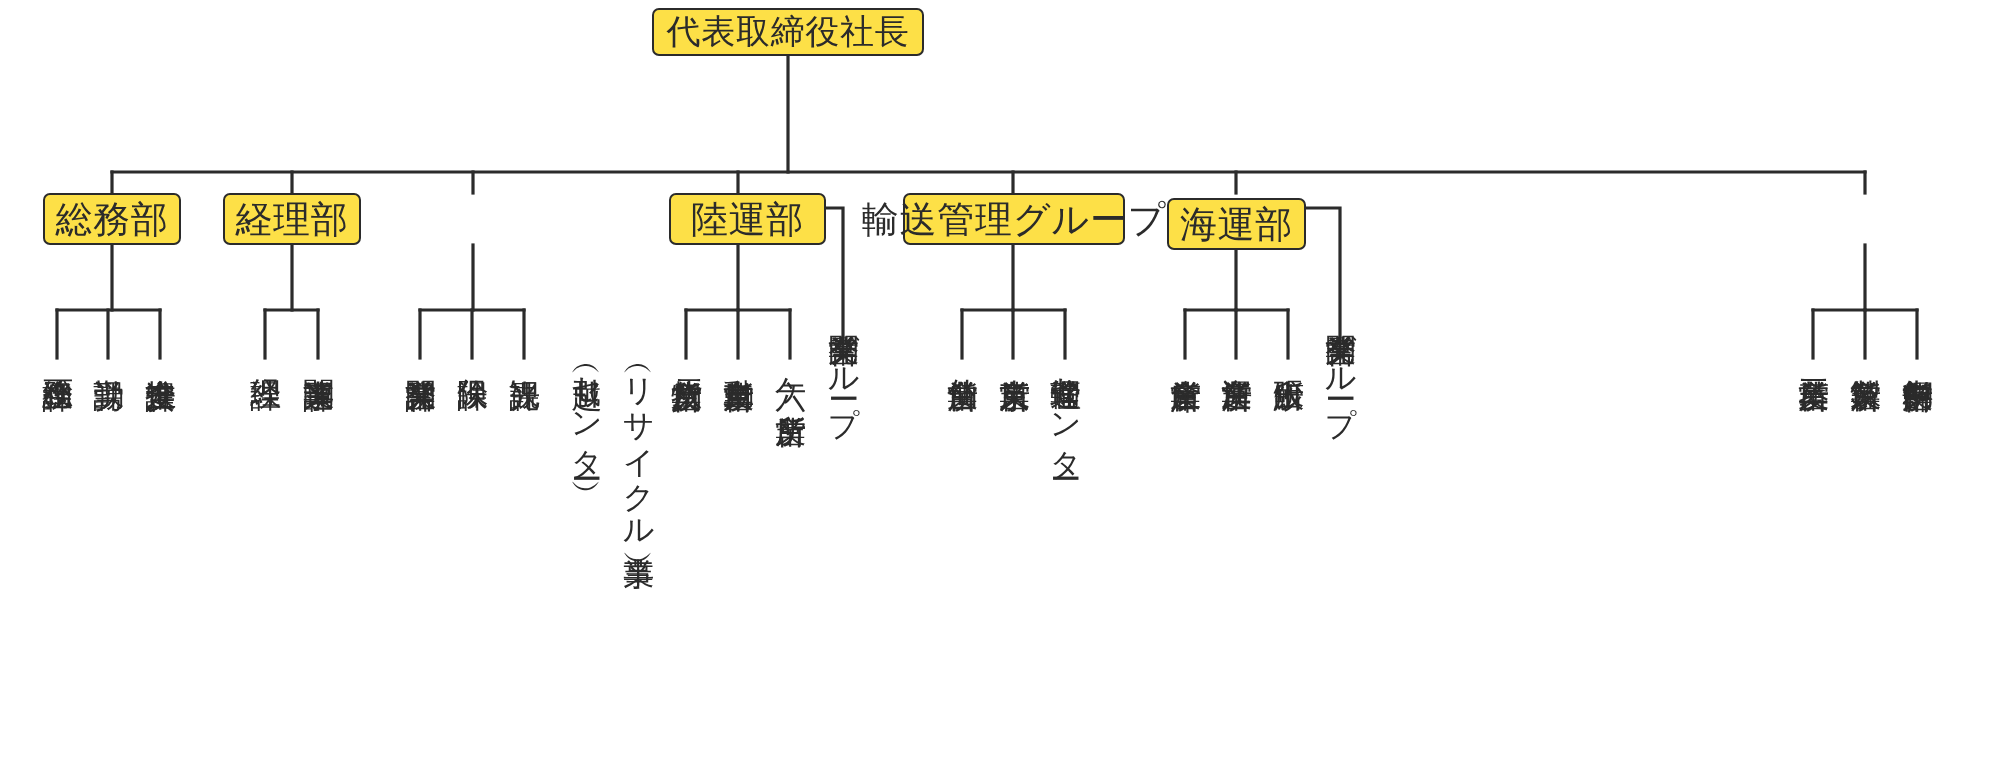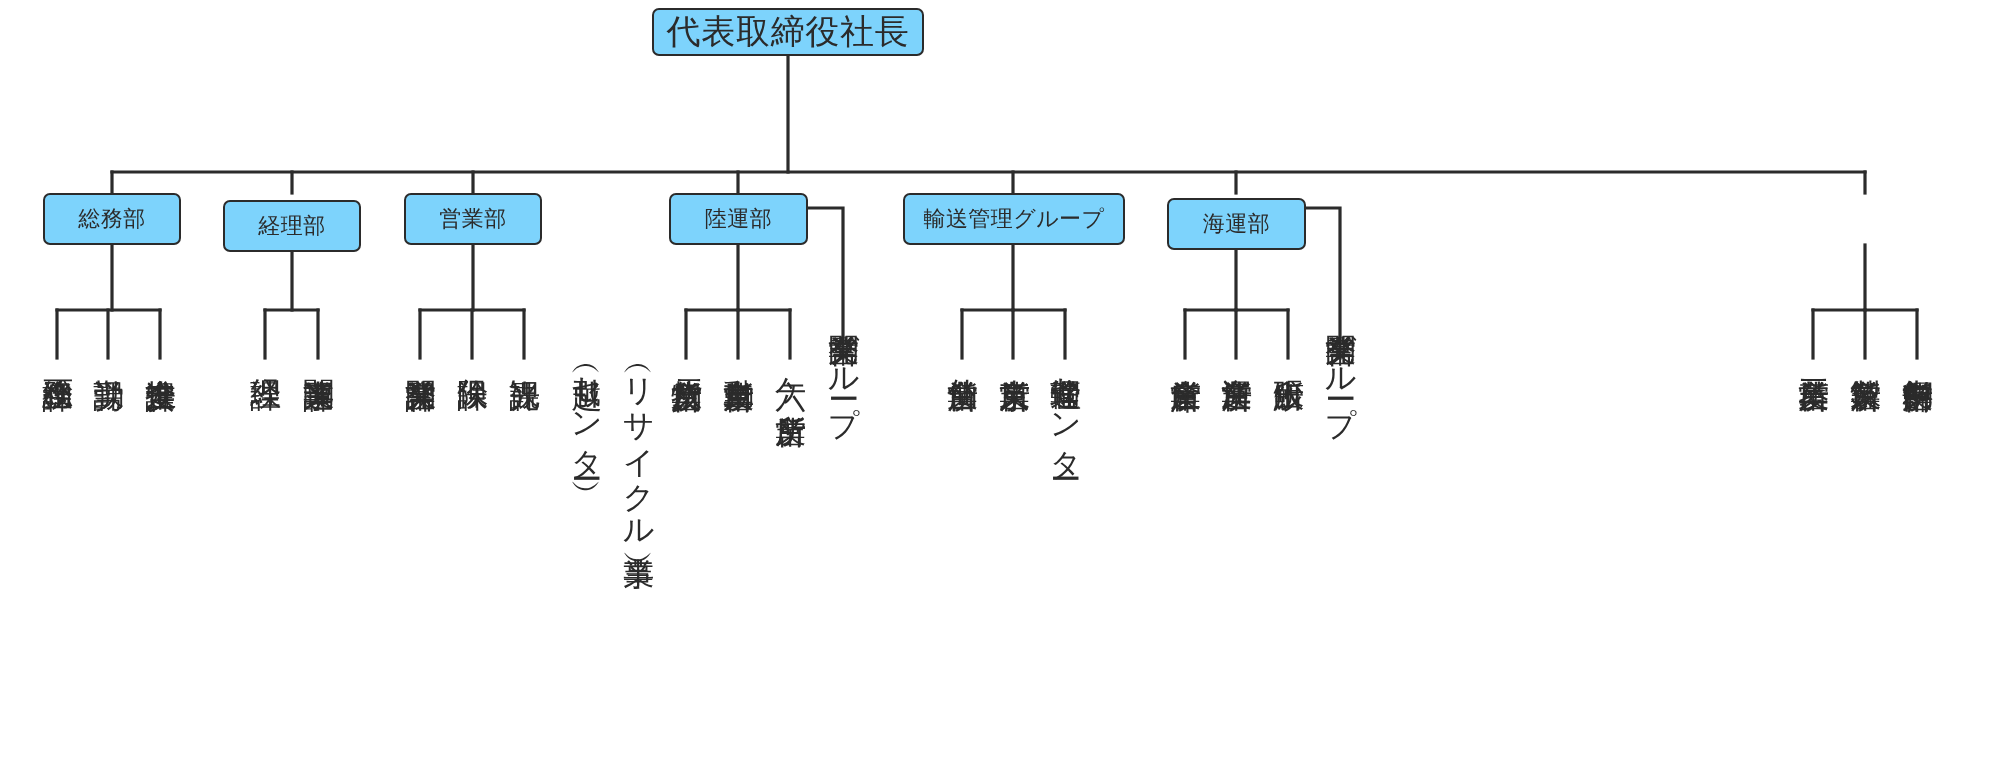--- a/index.html
+++ b/index.html
@@ -20,28 +20,28 @@
     position:absolute;
     left:0; top:0;
     width:2000px; height:781px;
     pointer-events:none;
   }
   .node-box{
     position:absolute;
     box-sizing:border-box;
     border:2.5px solid #2b2b2b;
     border-radius:7px;
-    background:#7dd3fc;
+    background:#fde047;
     display:flex;
     align-items:center;
     justify-content:center;
     white-space:nowrap;
   }
   .node-box .node-label{
-    font-size:22px;
+    font-size:37px;
     line-height:1;
     letter-spacing:0.02em;
     color:#2b2b2b;
   }
   .root-box .node-label{ font-size:34px; }
 
   .vlabel{
     position:absolute;
     writing-mode:vertical-rl;
     text-orientation:upright;
@@ -122,29 +122,26 @@
   </svg>
 
   <div class="node-box root-box" style="left:652px; top:8px; width:272px; height:48px;">
     <span class="node-label">代表取締役社長</span>
   </div>
 
   <div class="node-box" style="left:43px; top:193px; width:138px; height:52px;">
     <span class="node-label">総務部</span>
   </div>
 
-  <div class="node-box" style="left:223px; top:200px; width:138px; height:52px;">
+  <div class="node-box" style="left:223px; top:193px; width:138px; height:52px;">
     <span class="node-label">経理部</span>
   </div>
 
-  <div class="node-box" style="left:404px; top:193px; width:138px; height:52px;">
-    <span class="node-label">営業部</span>
-  </div>
 
-  <div class="node-box" style="left:669px; top:193px; width:139px; height:52px;">
+  <div class="node-box" style="left:669px; top:193px; width:157px; height:52px;">
     <span class="node-label">陸運部</span>
   </div>
 
   <div class="node-box" style="left:903px; top:193px; width:222px; height:52px;font-family:Liberation Serif, serif;">
     <span class="node-label">輸送管理グループ</span>
   </div>
 
   <div class="node-box" style="left:1167px; top:198px; width:139px; height:52px;">
     <span class="node-label">海運部</span>
   </div>

